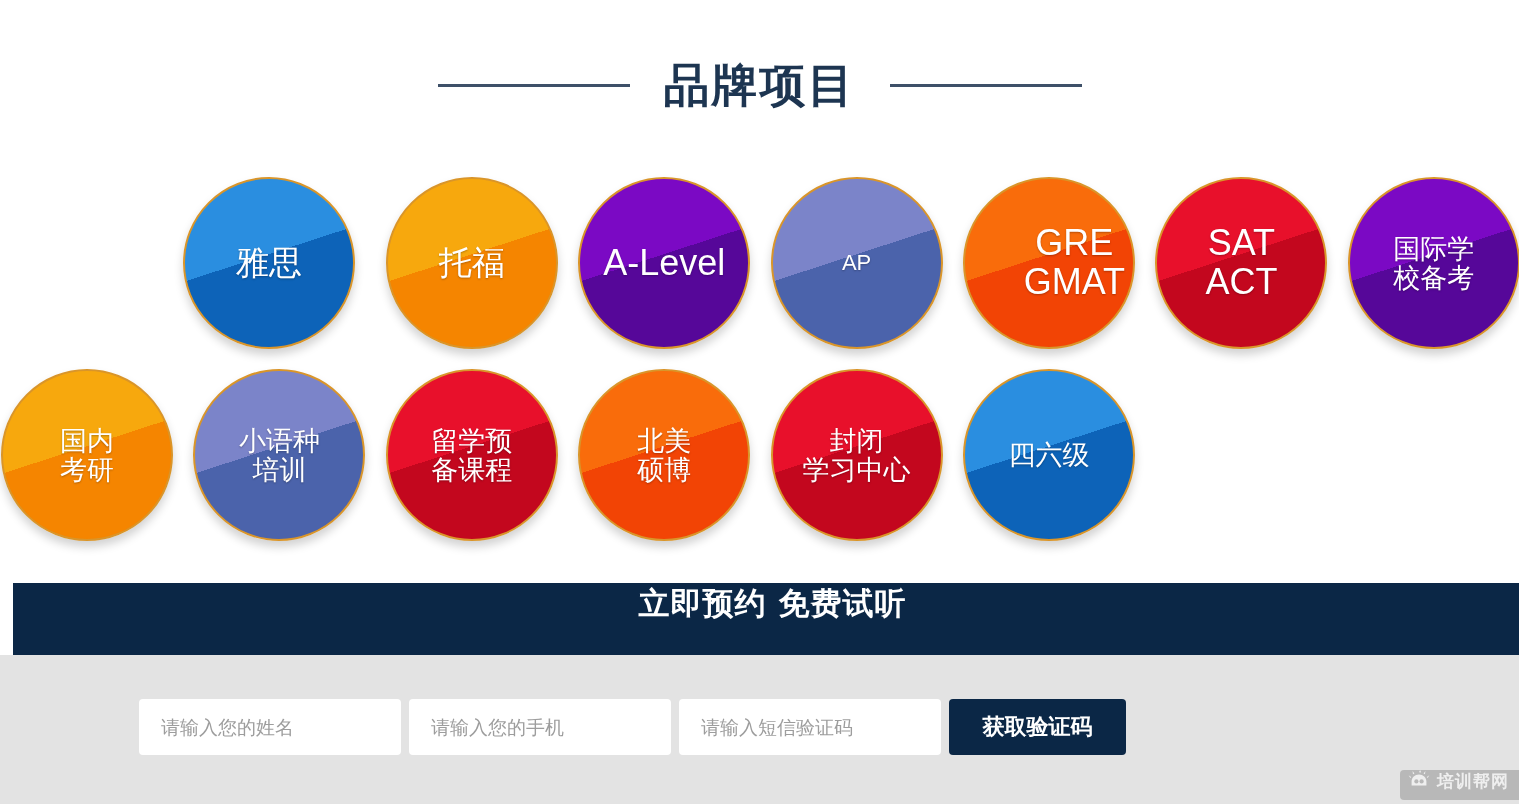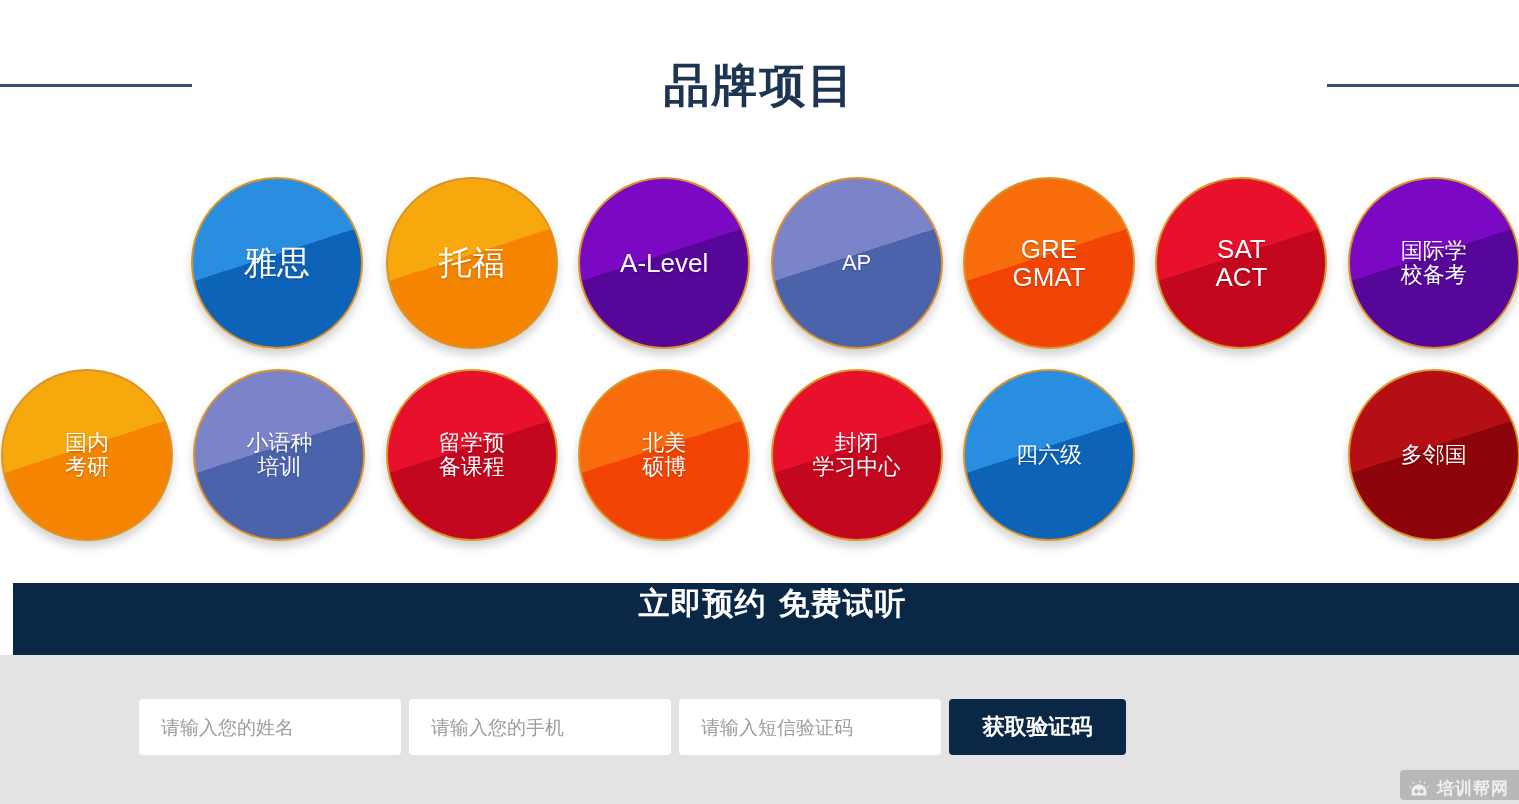--- a/index.html
+++ b/index.html
@@ -7,21 +7,21 @@
     width: 1519px; height: 804px;
     background: #ffffff;
     font-family: "Liberation Sans", "DejaVu Sans", sans-serif;
     overflow: hidden;
   }
   .page { position: relative; width: 1519px; height: 804px; background: #fff; }
 
   
   .heading {
     position: absolute; top: 62px; left: 0; width: 100%;
-    display: flex; align-items: center; justify-content: space-between; gap: 34px;
+    display: flex; align-items: center; justify-content: center; gap: 34px;
   }
   .heading .rule { width: 192px; height: 3px; background: #3e5068; }
   .heading .title {
     font-size: 46px; font-weight: bold; color: #1d3551;
     letter-spacing: 2px; line-height: 1; white-space: nowrap;
     font-family: "DejaVu Sans", "Liberation Sans", sans-serif;
   }
 
   
   .grid {
@@ -40,23 +40,23 @@
     overflow: hidden;
   }
   .bubble .label {
     position: relative; z-index: 2;
     color: #ffffff; font-weight: normal;
     line-height: 1.08; padding: 0 8px;
     text-shadow: 0 1px 2px rgba(0,0,0,0.28);
     white-space: pre-line;
   }
   .label.cjk   { font-size: 33px; font-family: "DejaVu Sans","Liberation Sans",sans-serif; }
-  .label.cjk-s { font-size: 22px; font-family: "DejaVu Sans","Liberation Sans",sans-serif; }
+  .label.cjk-s { font-size: 27px; font-family: "DejaVu Sans","Liberation Sans",sans-serif; }
   .label.lat   { font-size: 22px; font-family: "Liberation Sans","DejaVu Sans",sans-serif; }
-  .label.lat-s { font-size: 26px; font-family: "Liberation Sans","DejaVu Sans",sans-serif; }
+  .label.lat-s { font-size: 36px; font-family: "Liberation Sans","DejaVu Sans",sans-serif; }
 
   
   .cta-banner {
     position: absolute; left: 0; top: 583px; width: 1519px; height: 72px;
     background: #0b2746;
     display: flex; justify-content: center; margin-left: 13px;
   }
   .cta-banner .cta-text {
     color: #ffffff; font-size: 31px; font-weight: bold; letter-spacing: 1px;
     font-family: "DejaVu Sans","Liberation Sans",sans-serif;
@@ -86,54 +86,54 @@
     margin-right: 14px;
   }
   .btn.code { background: #0b2746; width: 177px; }
   .btn.book { background: #d40511; width: 243px; margin-right: 0; }
 
   
   .watermark {
     position: absolute; right: 0; bottom: 4px;
     background: #b8b8b8; border-radius: 4px 0 0 4px;
     height: 30px; padding: 0 10px 0 8px;
-    display: flex; align-items: flex-end; gap: 7px;
+    display: flex; align-items: flex-start; gap: 7px;
   }
   .watermark .wm-text {
     color: #efefef; font-size: 17px; font-weight: bold; letter-spacing: 1px;
     font-family: "DejaVu Sans","Liberation Sans",sans-serif;
   }
   .watermark svg { display: block; }
 </style>
 </head>
 <body>
 
 <div class="page">
 
   <div class="heading">
     <span class="rule"></span>
     <span class="title">品牌项目</span>
     <span class="rule"></span>
   </div>
 
   <div class="grid">
     <div class="row" id="row1">
-        <div class="bubble" style="left: 191px; border-color: rgb(217, 149, 42); background: linear-gradient(162deg, rgb(42, 142, 224) 0%, rgb(42, 142, 224) 46%, rgb(13, 99, 184) 46%, rgb(13, 99, 184) 100%);">
+        <div class="bubble" style="left: 183px; border-color: rgb(217, 149, 42); background: linear-gradient(162deg, rgb(42, 142, 224) 0%, rgb(42, 142, 224) 46%, rgb(13, 99, 184) 46%, rgb(13, 99, 184) 100%);">
           <span class="label cjk">雅思</span>
         </div>
         <div class="bubble" style="left: 385.8px; border-color: rgb(217, 149, 42); background: linear-gradient(162deg, rgb(247, 168, 13) 0%, rgb(247, 168, 13) 46%, rgb(245, 133, 0) 46%, rgb(245, 133, 0) 100%);">
           <span class="label cjk">托福</span>
         </div>
         <div class="bubble" style="left: 578.2px; border-color: rgb(217, 149, 42); background: linear-gradient(162deg, rgb(123, 9, 196) 0%, rgb(123, 9, 196) 46%, rgb(86, 7, 153) 46%, rgb(86, 7, 153) 100%);">
           <span class="label lat-s">A-Level</span>
         </div>
         <div class="bubble" style="left: 770.6px; border-color: rgb(217, 149, 42); background: linear-gradient(162deg, rgb(123, 132, 201) 0%, rgb(123, 132, 201) 46%, rgb(75, 99, 171) 46%, rgb(75, 99, 171) 100%);">
           <span class="label lat">AP</span>
         </div>
-        <div class="bubble" style="left: 963px; border-color: rgb(217, 149, 42); background: linear-gradient(162deg, rgb(249, 108, 11) 0%, rgb(249, 108, 11) 46%, rgb(242, 68, 5) 46%, rgb(242, 68, 5) 100%);">
+        <div class="bubble" style="left: 963px; border-color: rgb(217, 149, 42); background: linear-gradient(162deg, rgb(249, 108, 11) 0%, rgb(249, 108, 11) 46%, rgb(242, 68, 5) 46%, rgb(242, 68, 5) 100%); justify-content: flex-end;">
           <span class="label lat-s">GRE
 GMAT</span>
         </div>
         <div class="bubble" style="left: 1155.4px; border-color: rgb(217, 149, 42); background: linear-gradient(162deg, rgb(232, 16, 43) 0%, rgb(232, 16, 43) 46%, rgb(195, 7, 30) 46%, rgb(195, 7, 30) 100%);">
           <span class="label lat-s">SAT
 ACT</span>
         </div>
         <div class="bubble" style="left: 1347.8px; border-color: rgb(217, 149, 42); background: linear-gradient(162deg, rgb(123, 9, 196) 0%, rgb(123, 9, 196) 46%, rgb(86, 7, 153) 46%, rgb(86, 7, 153) 100%);">
           <span class="label cjk-s">国际学
 校备考</span>
@@ -155,23 +155,20 @@
         <div class="bubble" style="left: 578.2px; border-color: rgb(217, 149, 42); background: linear-gradient(162deg, rgb(249, 108, 11) 0%, rgb(249, 108, 11) 46%, rgb(242, 68, 5) 46%, rgb(242, 68, 5) 100%);">
           <span class="label cjk-s">北美
 硕博</span>
         </div>
         <div class="bubble" style="left: 770.6px; border-color: rgb(217, 149, 42); background: linear-gradient(162deg, rgb(232, 16, 43) 0%, rgb(232, 16, 43) 46%, rgb(195, 7, 30) 46%, rgb(195, 7, 30) 100%);">
           <span class="label cjk-s">封闭
 学习中心</span>
         </div>
         <div class="bubble" style="left: 963px; border-color: rgb(217, 149, 42); background: linear-gradient(162deg, rgb(42, 142, 224) 0%, rgb(42, 142, 224) 46%, rgb(13, 99, 184) 46%, rgb(13, 99, 184) 100%);">
           <span class="label cjk-s">四六级</span>
-        </div>
-        <div class="bubble" style="left: 1347.8px; border-color: rgb(217, 149, 42); background: linear-gradient(162deg, rgb(181, 14, 20) 0%, rgb(181, 14, 20) 46%, rgb(141, 5, 10) 46%, rgb(141, 5, 10) 100%);">
-          <span class="label cjk-s">多邻国</span>
         </div>
       </div>
   </div>
 
   <div class="cta-banner">
     <span class="cta-text">立即预约 免费试听</span>
   </div>
 
   <div class="form-strip">
     <div class="form-row">

